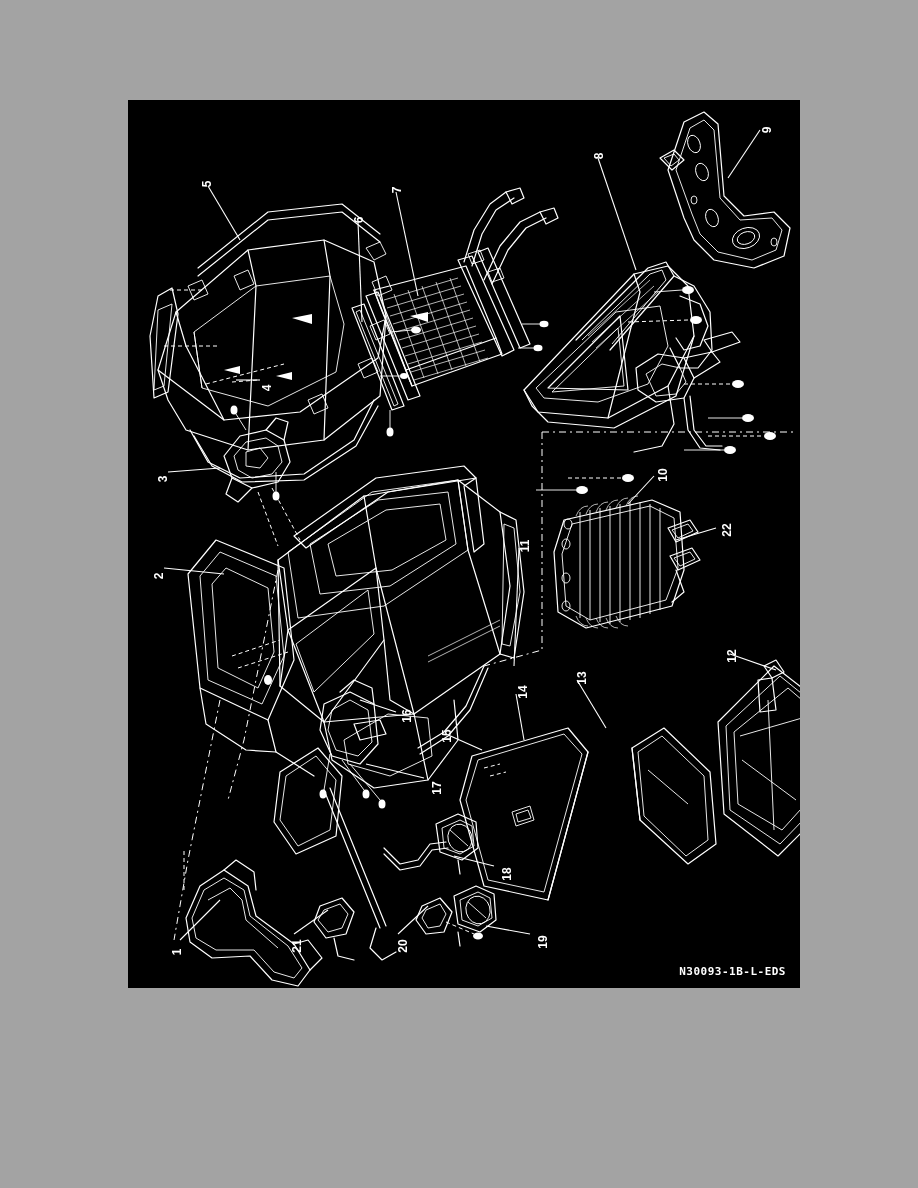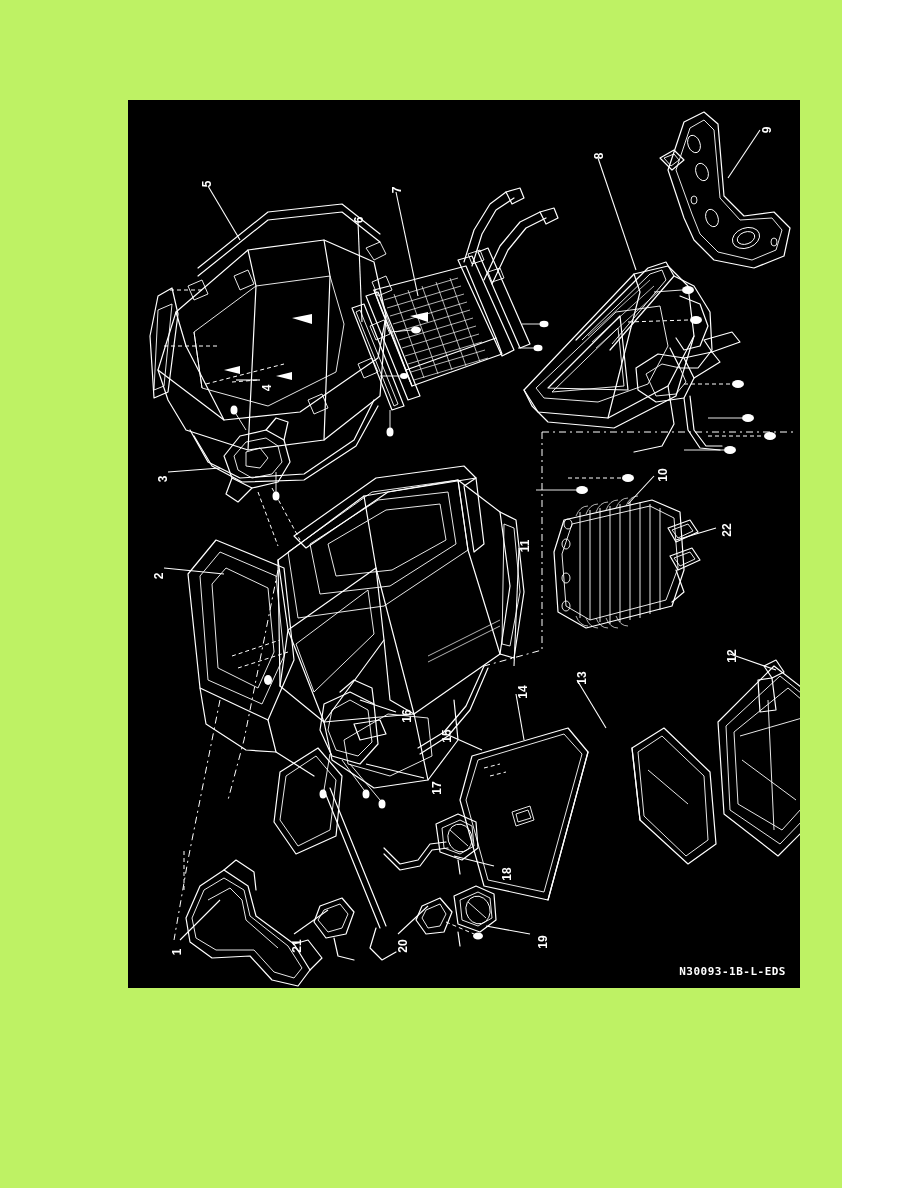--- a/index.html
+++ b/index.html
@@ -1,18 +1,18 @@
 <!DOCTYPE html>
 <html><head>
 <meta charset="utf-8">
 <title>Exploded Parts Diagram</title>
 <style>
   html,body{margin:0;padding:0;background:#ffffff;}
   body{width:918px;height:1188px;overflow:hidden;font-family:"Liberation Sans",sans-serif;}
-  #page{position:relative;width:842px;height:1188px;background:#bef264;}
+  #page{position:relative;width:918px;height:1188px;background:#a3a3a3;}
   #figure-frame{
     position:absolute;left:128px;top:100px;width:672px;height:888px;
     background:#000000;overflow:hidden;
   }
   #svg-art{position:absolute;left:0;top:0;width:672px;height:888px;display:block;}
   .cap{
     position:absolute;right:14px;bottom:10px;
     color:#ffffff;font-family:"DejaVu Sans Mono",monospace;
     font-size:11px;font-weight:bold;letter-spacing:.5px;white-space:nowrap;
   }

